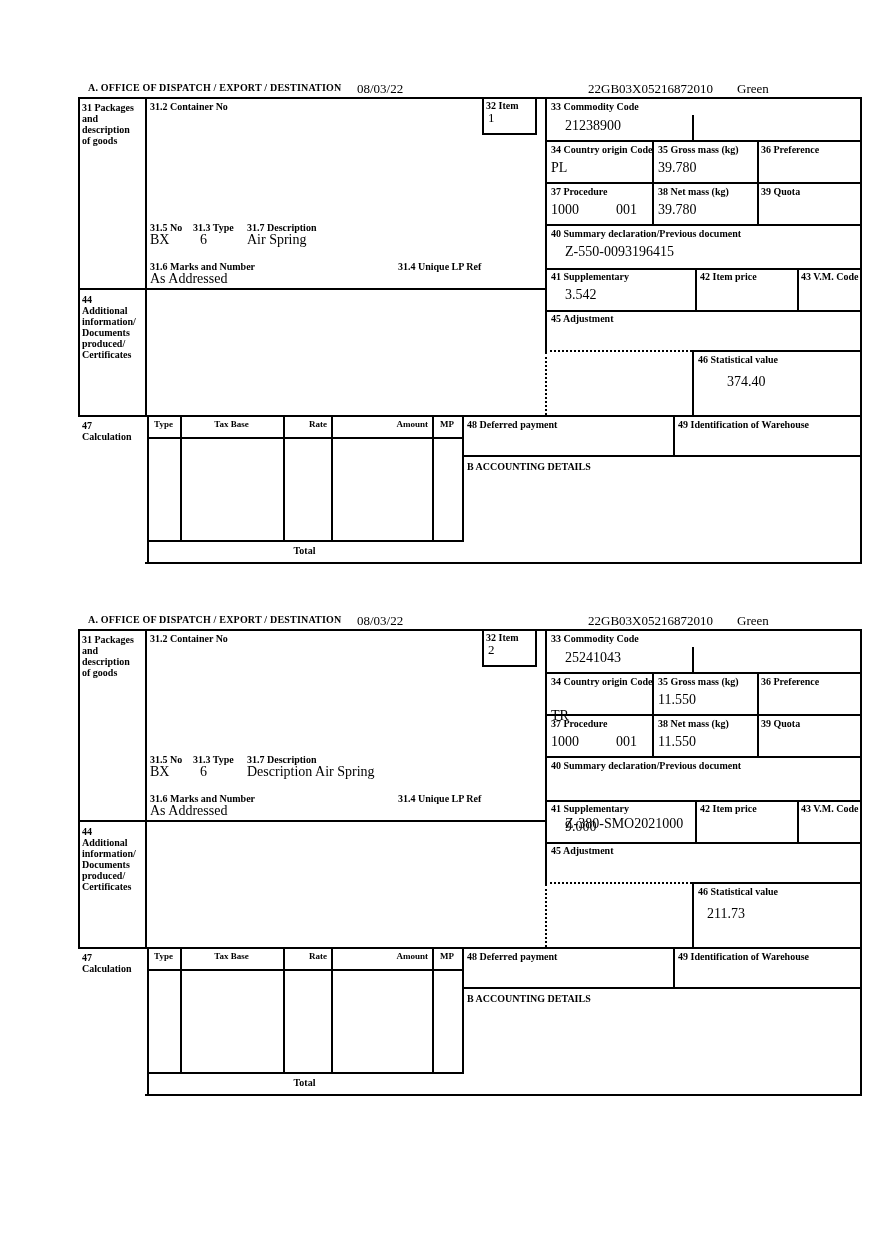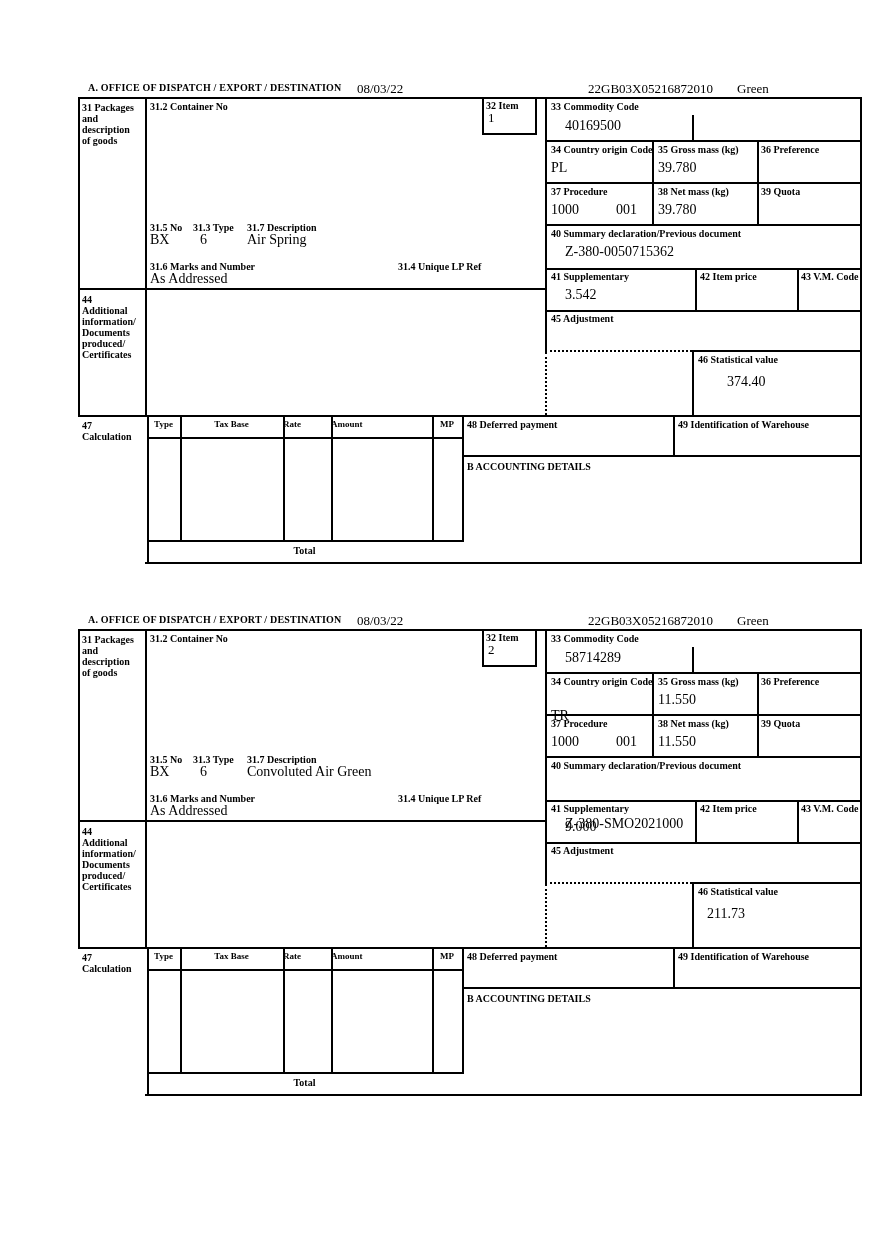--- a/index.html
+++ b/index.html
@@ -12,21 +12,21 @@
   .hdash{ position:absolute; border-top:2px dotted #000; height:0; }
   .vdash{ position:absolute; border-left:2px dotted #000; width:0; }
   .lbl  { position:absolute; font-weight:bold; font-size:10px; line-height:11px;
           white-space:pre-line; letter-spacing:0; }
   .val  { position:absolute; font-size:14px; line-height:15px; white-space:pre; }
   .val-sm { position:absolute; font-size:13px; line-height:14px; white-space:pre; }
   .hdr-label { position:absolute; font-size:10px; font-weight:bold; letter-spacing:0.2px; }
   .hdr-val   { position:absolute; font-size:13px; }
   .th   { position:absolute; font-weight:bold; font-size:9px; line-height:11px; top:339px; }
   .center { text-align:center; }
-  .right  { }
+  .right  { text-align:right; }
   .b-label { position:absolute; font-size:10px; font-weight:bold; }
   .total-label { position:absolute; font-size:10px; font-weight:bold; }
 </style>
 </head>
 <body>
 
 <div id="page">
   <div id="form-root">
   <div class="section section-0">
 
@@ -95,34 +95,34 @@
     <span class="lbl" style="left:193px; top:142px;">31.3 Type</span>
     <span class="lbl" style="left:247px; top:142px;">31.7 Description</span>
     <span class="val" style="left:150px; top:152px;">BX</span>
     <span class="val" style="left:200px; top:152px;">6</span>
     <span class="val" style="left:247px; top:152px;">Air Spring</span>
     <span class="lbl" style="left:150px; top:181px;">31.6 Marks and Number</span>
     <span class="lbl" style="left:398px; top:181px;">31.4 Unique LP Ref</span>
     <span class="val" style="left:150px; top:191px;">As Addressed</span>
 
     <span class="lbl" style="left:551px; top:21px;">33 Commodity Code</span>
-    <span class="val" style="left:565px; top:38px;">40169500</span>
+    <span class="val" style="left:565px; top:38px;">21238900</span>
     <span class="lbl" style="left:551px; top:64px;">34 Country origin Code</span>
     <span class="val" style="left:551px; top:80px;">PL</span>
     <span class="lbl" style="left:658px; top:64px;">35 Gross mass (kg)</span>
     <span class="val" style="left:658px; top:80px;">39.780</span>
     <span class="lbl" style="left:761px; top:64px;">36 Preference</span>
     <span class="lbl" style="left:551px; top:106px;">37 Procedure</span>
     <span class="val" style="left:551px; top:122px;">1000</span>
     <span class="val" style="left:616px; top:122px;">001</span>
     <span class="lbl" style="left:658px; top:106px;">38 Net mass (kg)</span>
     <span class="val" style="left:658px; top:122px;">39.780</span>
     <span class="lbl" style="left:761px; top:106px;">39 Quota</span>
     <span class="lbl" style="left:551px; top:148px;">40 Summary declaration/Previous document</span>
-    <span class="val" style="left:565px; top:164px;">Z-380-0050715362</span>
+    <span class="val" style="left:565px; top:164px;">Z-550-0093196415</span>
     <span class="lbl" style="left:551px; top:191px;">41 Supplementary</span>
     <span class="val" style="left:565px; top:207px;">3.542</span>
     <span class="lbl" style="left:700px; top:191px;">42 Item price</span>
     <span class="lbl" style="left:801px; top:191px;">43 V.M. Code</span>
     <span class="lbl" style="left:551px; top:233px;">45 Adjustment</span>
     <span class="lbl" style="left:698px; top:274px;">46 Statistical value</span>
     <span class="val" style="left:707px; top:294px;margin-left:20px;">374.40</span>
 
     <span class="th center" style="left:147px; width:33px;">Type</span>
     <span class="th center" style="left:180px; width:103px;">Tax Base</span>
@@ -199,27 +199,27 @@
 Calculation</span>
 
     <span class="lbl" style="left:150px; top:21px;">31.2 Container No</span>
     <span class="lbl" style="left:486px; top:20px;">32 Item</span>
     <span class="val-sm" style="left:488px; top:31px;">2</span>
     <span class="lbl" style="left:150px; top:142px;">31.5 No</span>
     <span class="lbl" style="left:193px; top:142px;">31.3 Type</span>
     <span class="lbl" style="left:247px; top:142px;">31.7 Description</span>
     <span class="val" style="left:150px; top:152px;">BX</span>
     <span class="val" style="left:200px; top:152px;">6</span>
-    <span class="val" style="left:247px; top:152px;">Convoluted Air Green</span>
+    <span class="val" style="left:247px; top:152px;">Description Air Spring</span>
     <span class="lbl" style="left:150px; top:181px;">31.6 Marks and Number</span>
     <span class="lbl" style="left:398px; top:181px;">31.4 Unique LP Ref</span>
     <span class="val" style="left:150px; top:191px;">As Addressed</span>
 
     <span class="lbl" style="left:551px; top:21px;">33 Commodity Code</span>
-    <span class="val" style="left:565px; top:38px;">58714289</span>
+    <span class="val" style="left:565px; top:38px;">25241043</span>
     <span class="lbl" style="left:551px; top:64px;">34 Country origin Code</span>
     <span class="val" style="left:551px; top:96px;">TR</span>
     <span class="lbl" style="left:658px; top:64px;">35 Gross mass (kg)</span>
     <span class="val" style="left:658px; top:80px;">11.550</span>
     <span class="lbl" style="left:761px; top:64px;">36 Preference</span>
     <span class="lbl" style="left:551px; top:106px;">37 Procedure</span>
     <span class="val" style="left:551px; top:122px;">1000</span>
     <span class="val" style="left:616px; top:122px;">001</span>
     <span class="lbl" style="left:658px; top:106px;">38 Net mass (kg)</span>
     <span class="val" style="left:658px; top:122px;">11.550</span>

